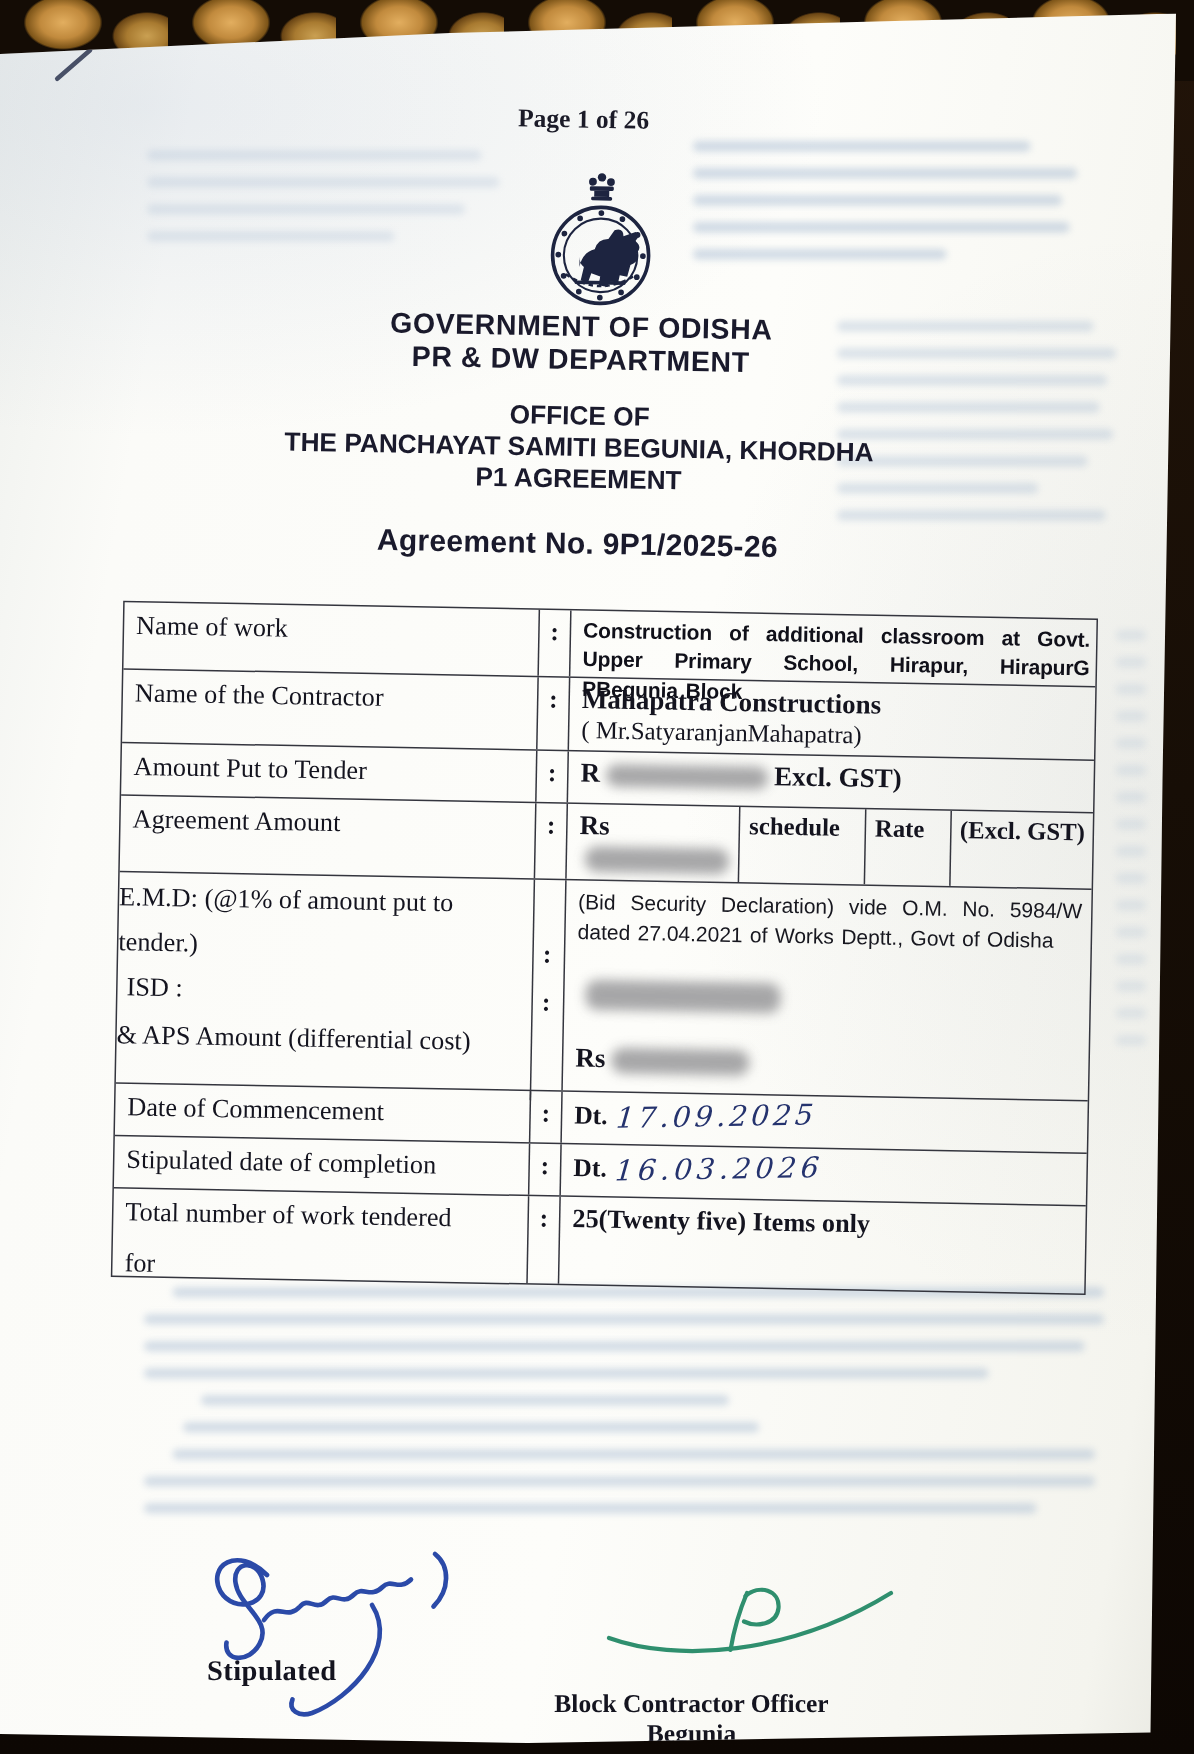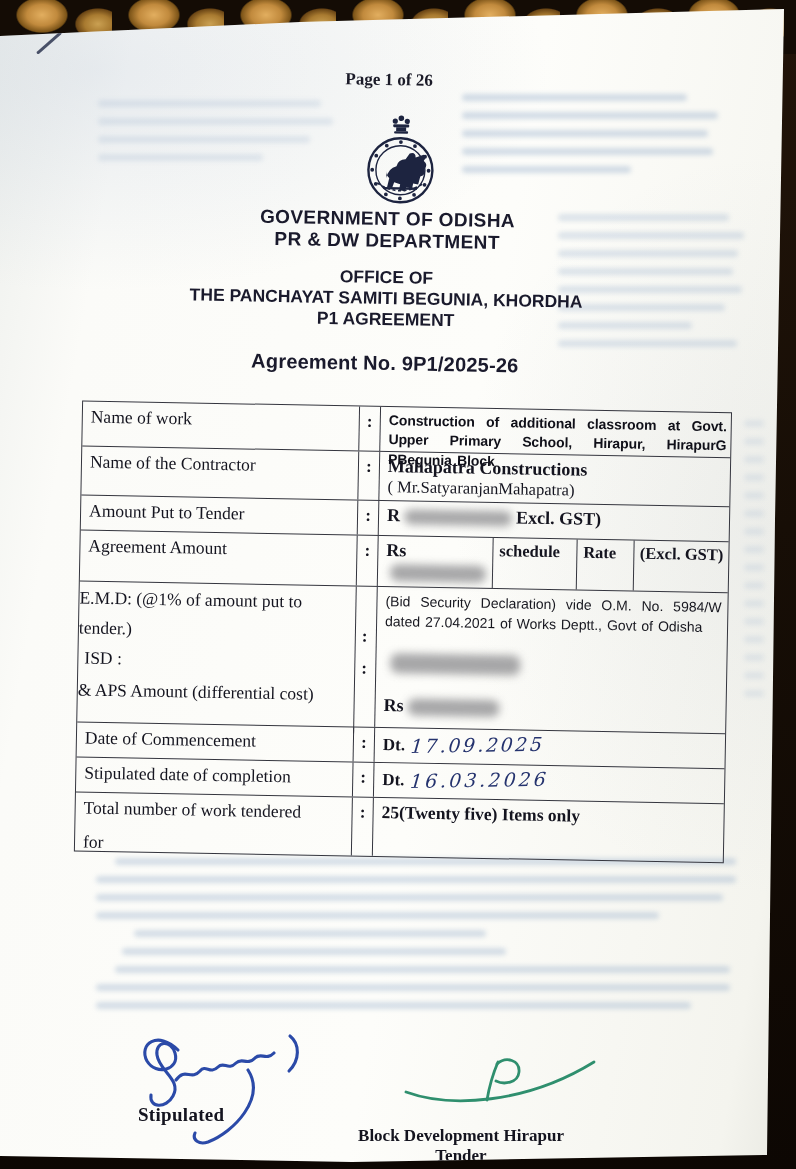--- a/index.html
+++ b/index.html
@@ -306,18 +306,18 @@
     <div class="sig-label lbl-contractor">Stipulated</div>
 
     <svg class="sig" style="left:398px;top:1052px" width="204" height="60" viewBox="0 0 204 60">
       <g fill="none" stroke="#2f8f6e" stroke-width="2.8" stroke-linecap="round">
         <path d="M8,40 C52,56 128,52 196,10"></path>
         <path d="M100,10 C94,24 91,36 89,48"></path>
         <path d="M99,12 C108,4 122,8 121,20 C120,31 106,33 98,29"></path>
       </g>
     </svg>
     <div class="sig-label lbl-officer">
-      <div>Block Development Hirapur</div>
-      <div>Tender</div>
+      <div>Block Contractor Officer</div>
+      <div>Begunia</div>
     </div>
 
   </div>
 </div>
 
 </body></html>

